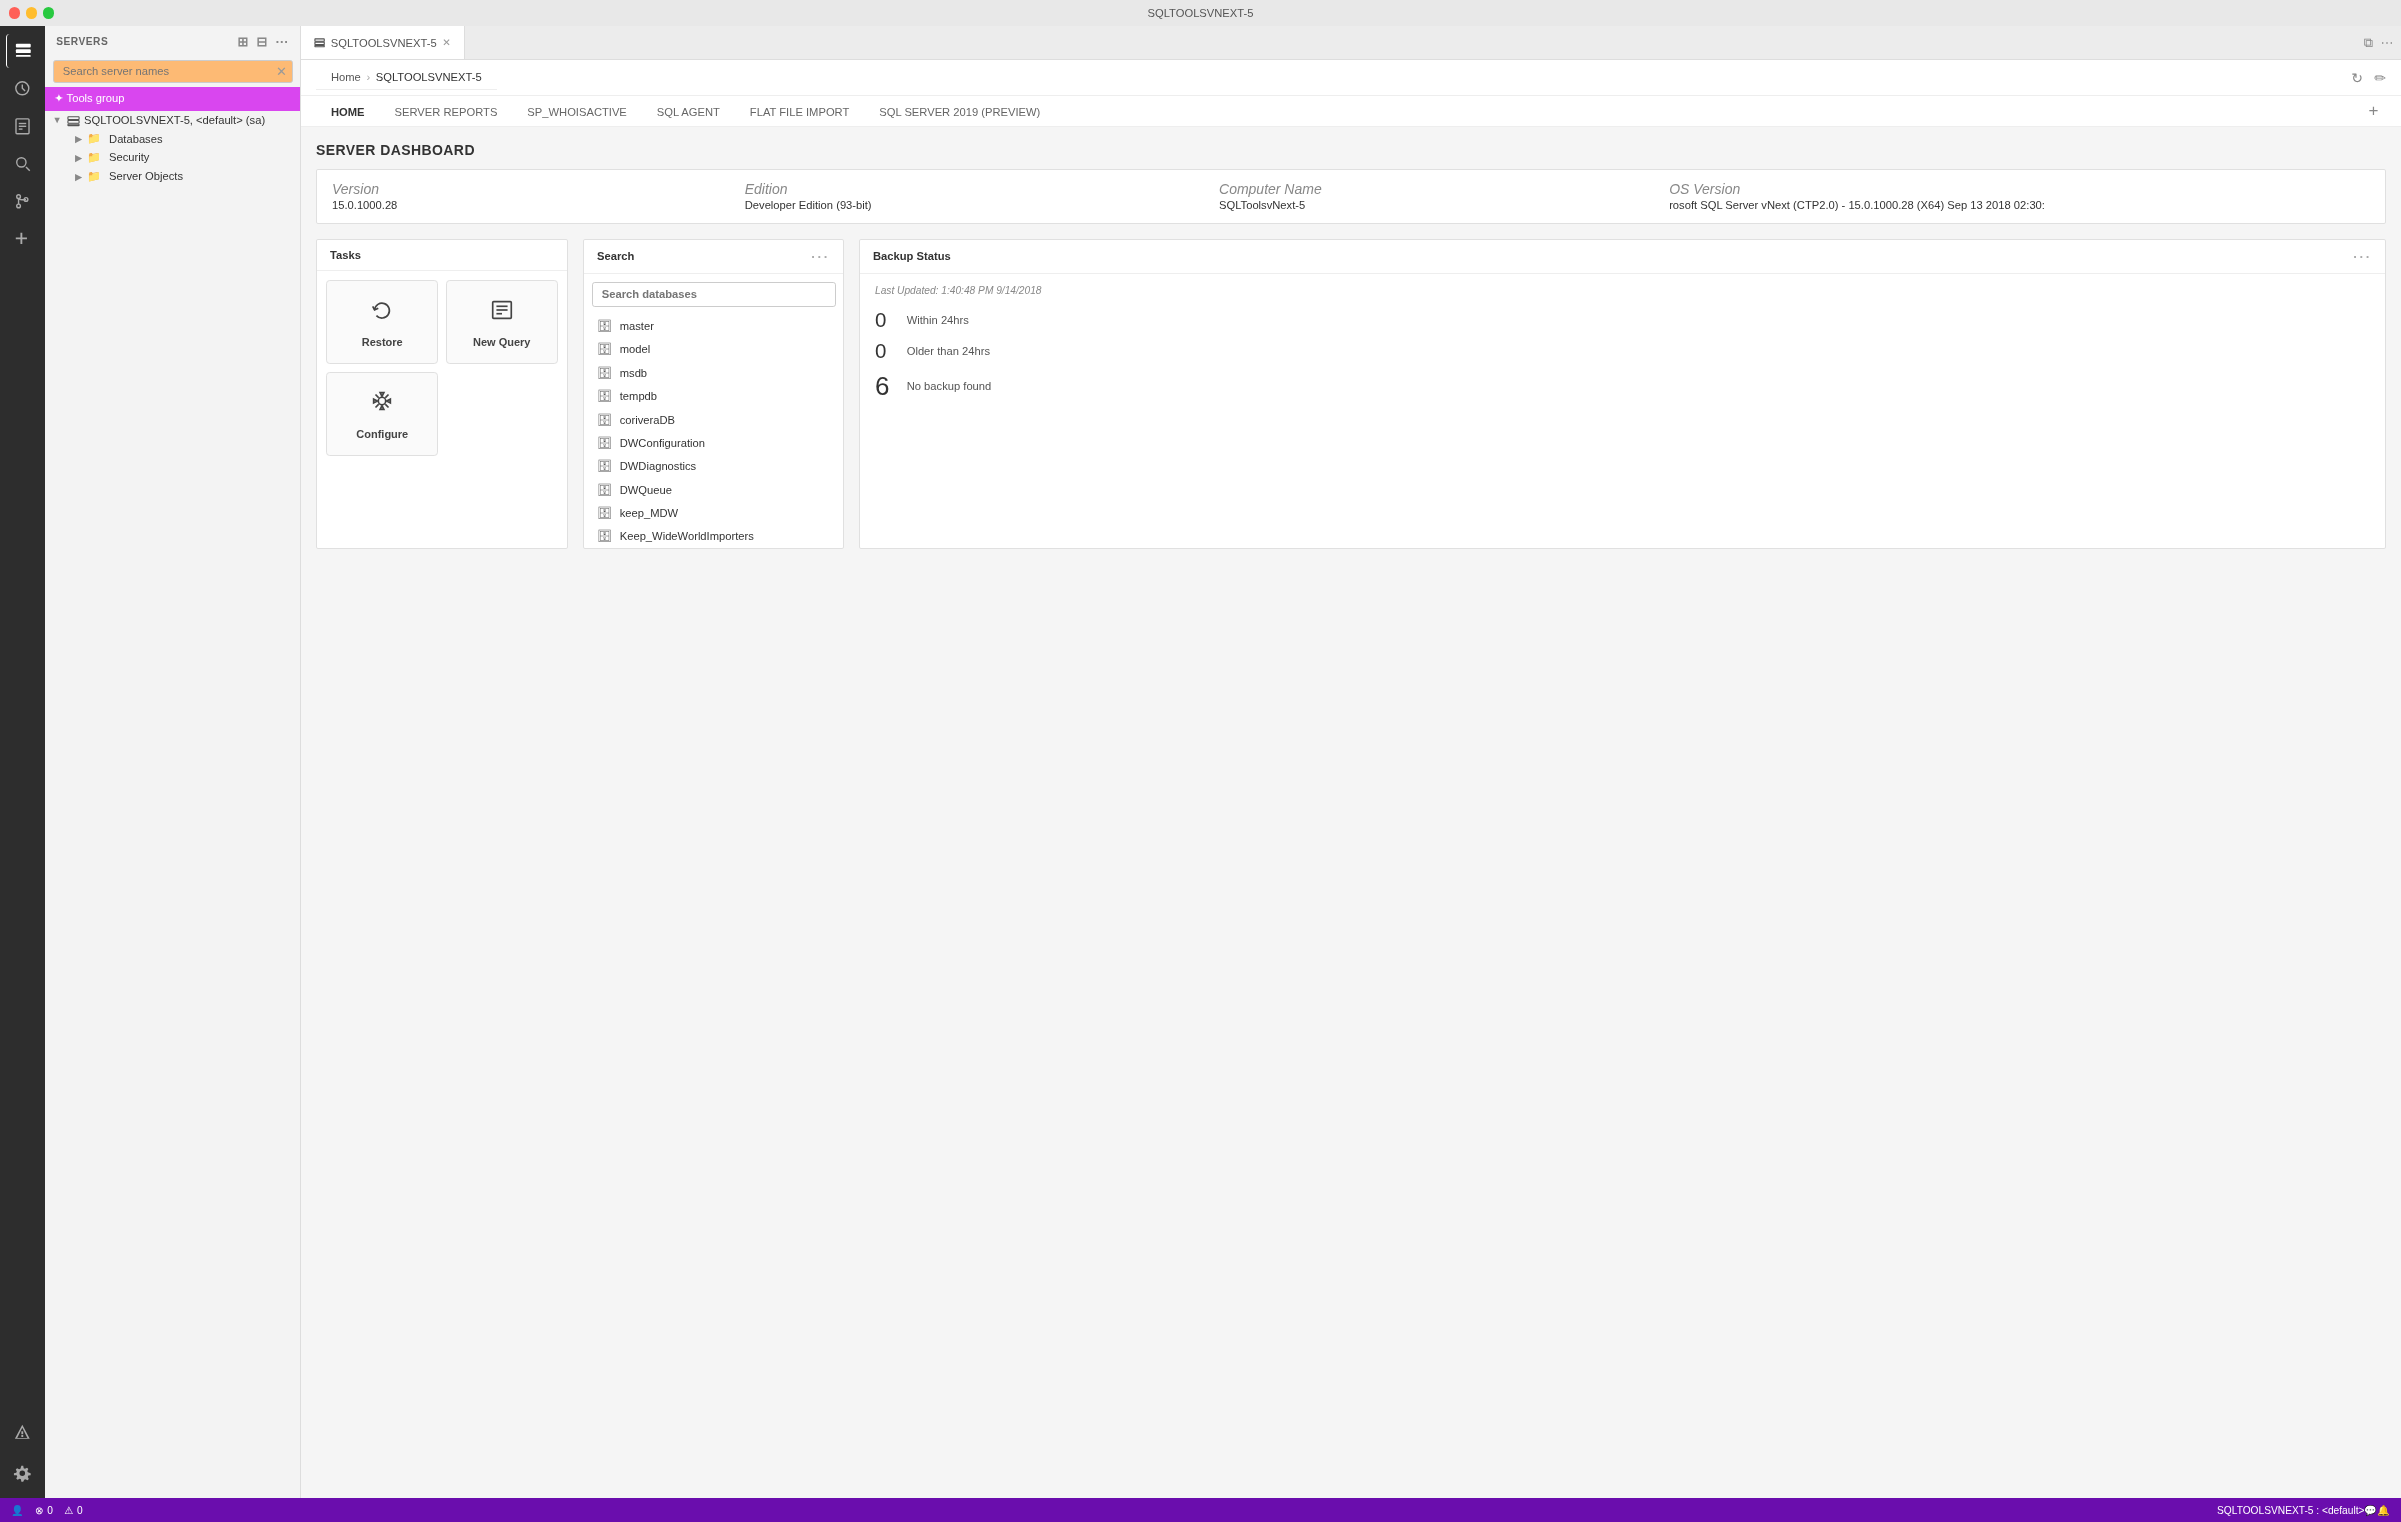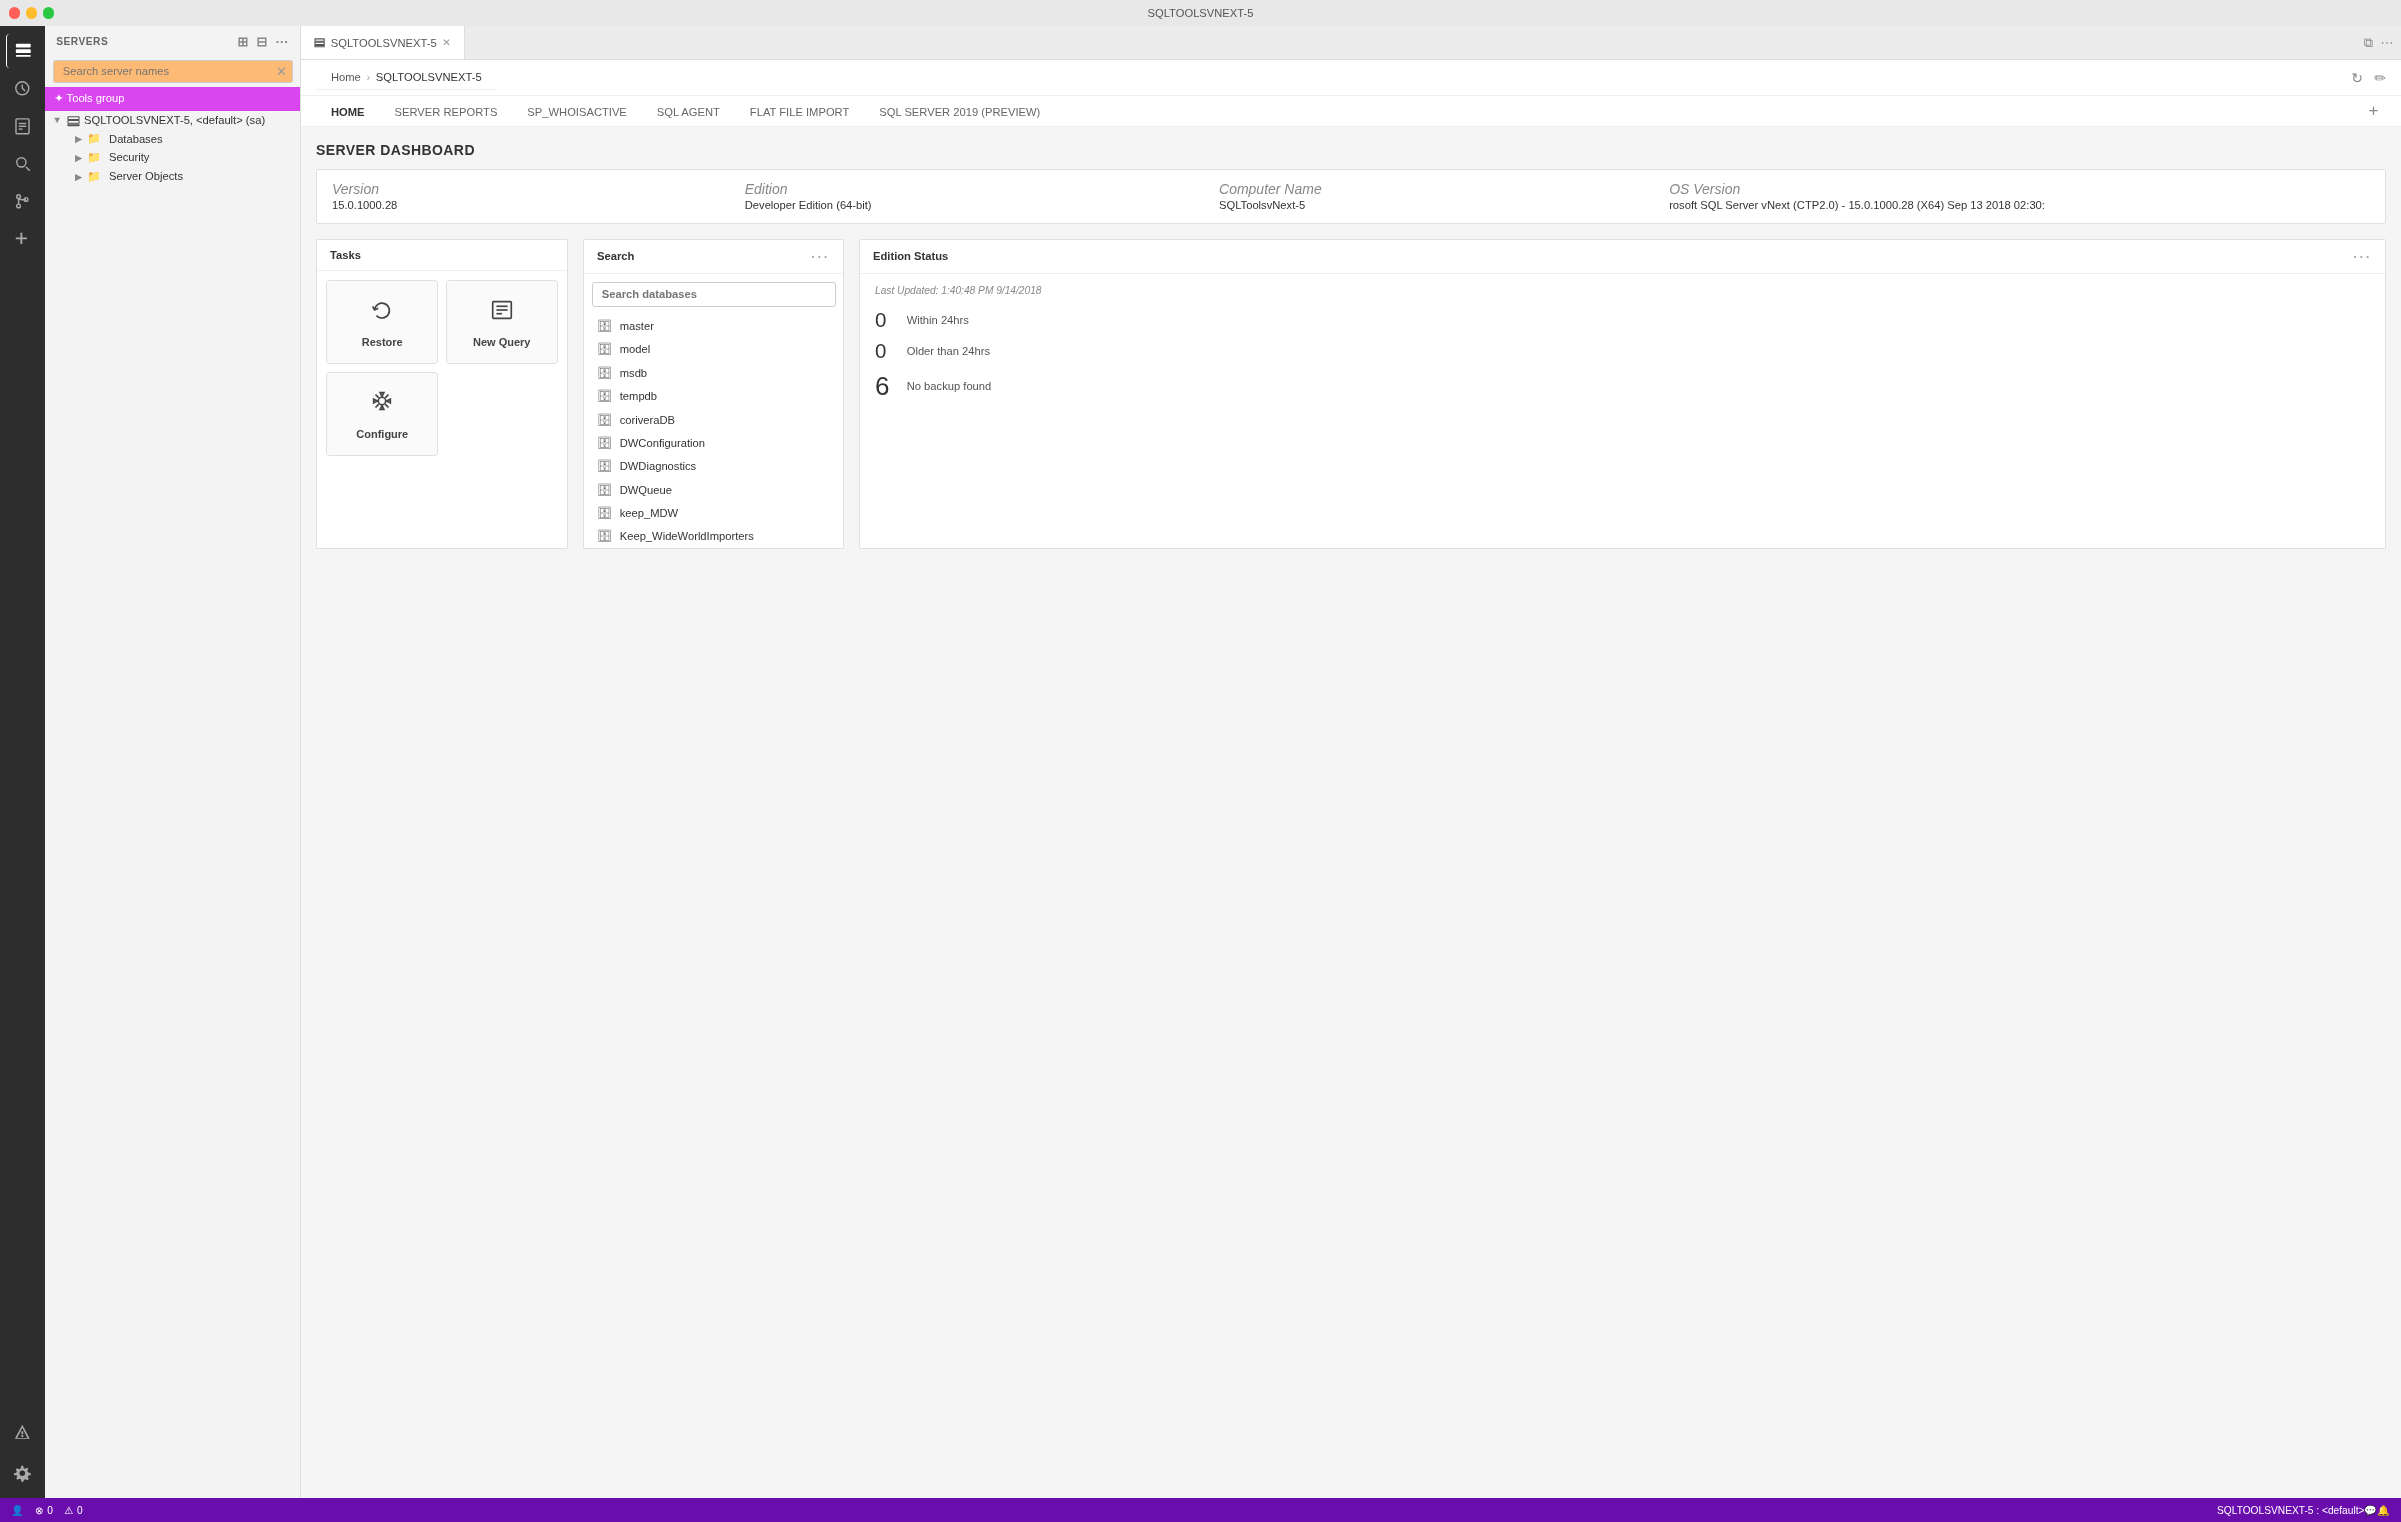--- a/index.html
+++ b/index.html
@@ -534,21 +534,21 @@
     <div class="dashboard">
       <div class="dashboard-title">SERVER DASHBOARD</div>
 
       <div class="server-info-grid">
         <div>
           <div class="info-label">Version</div>
           <div class="info-value">15.0.1000.28</div>
         </div>
         <div>
           <div class="info-label">Edition</div>
-          <div class="info-value">Developer Edition (64-bit)</div>
+          <div class="info-value">Developer Edition (93-bit)</div>
         </div>
         <div>
           <div class="info-label">Computer Name</div>
           <div class="info-value">SQLToolsvNext-5</div>
         </div>
         <div>
           <div class="info-label">OS Version</div>
           <div class="info-value">rosoft SQL Server vNext (CTP2.0) - 15.0.1000.28 (X64) Sep 13 2018 02:30:</div>
         </div>
       </div>
@@ -649,21 +649,21 @@
             </div>
             <div class="db-list-item">
               <span class="db-icon-sm">🗄</span>
               <span>Keep_WideWorldImporters</span>
             </div>
           </div>
         </div>
 
         <div class="panel panel-backup">
           <div class="panel-header">
-            <span>Edition Status</span>
+            <span>Backup Status</span>
             <span class="panel-menu-dots">···</span>
           </div>
           <div class="backup-content">
             <div class="backup-last-updated">Last Updated: 1:40:48 PM 9/14/2018</div>
             <div class="backup-stat">
               <span class="backup-num">0</span>
               <span class="backup-label">Within 24hrs</span>
             </div>
             <div class="backup-stat">
               <span class="backup-num">0</span>

